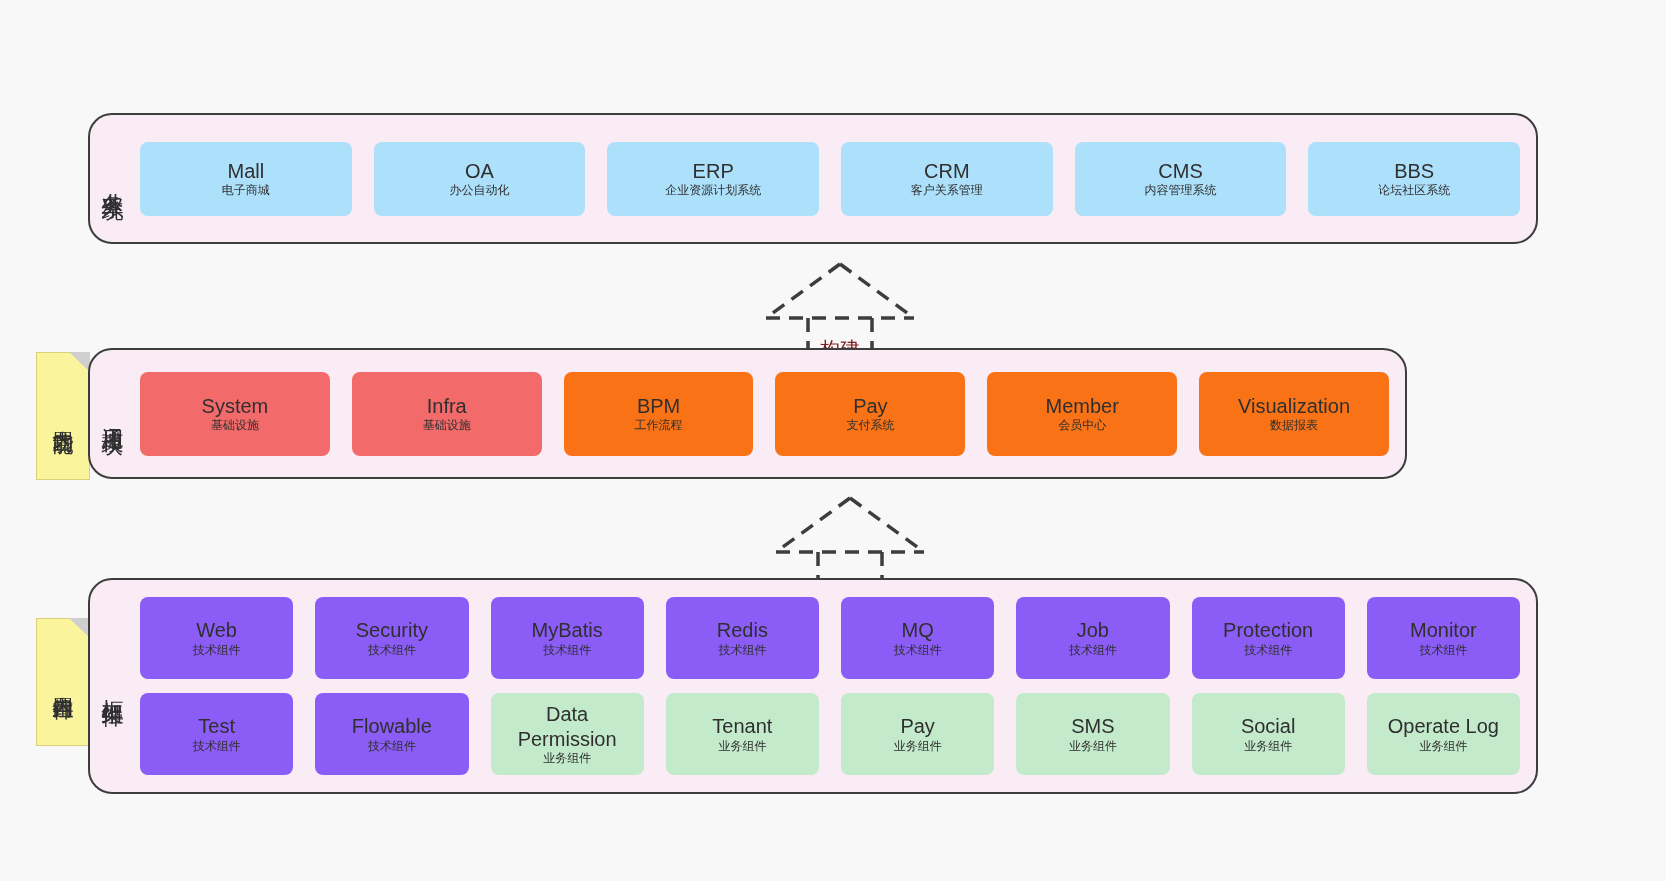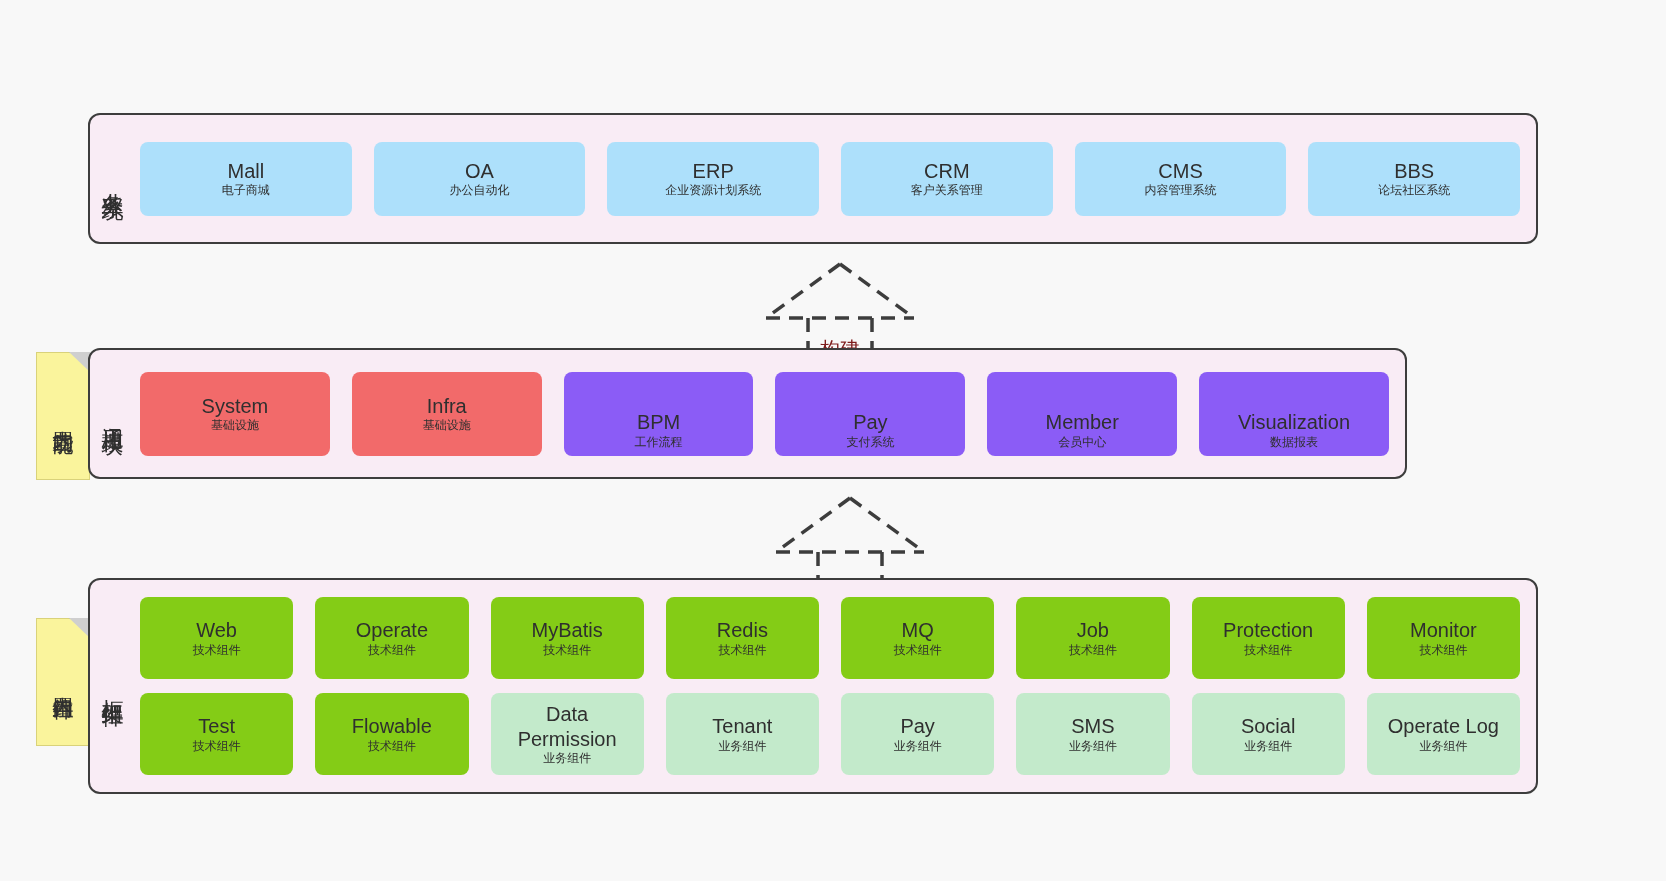--- a/index.html
+++ b/index.html
@@ -14,21 +14,21 @@
     font-family: "Liberation Sans", "DejaVu Sans", sans-serif;
     overflow: hidden;
   }
 
   
   .layer {
     position: absolute;
     box-sizing: border-box;
     background: #f9ecf5;
     border: 2px solid #3d3d3d;
-    border-radius: 12px;
+    border-radius: 24px;
     display: flex;
     align-items: stretch;
   }
   .layer-label {
     flex: 0 0 auto;
     width: 46px;
     display: flex;
     align-items: center;
     justify-content: center;
     font-size: 22px;
@@ -64,22 +64,22 @@
     line-height: 1.22;
     padding: 6px 4px;
     box-sizing: border-box;
   }
   .cell .t-en { font-size: 20px; }
   .cell .t-cn { font-size: 12px; }
 
   
   .c-blue        { background: #ade0fb; }
   .c-red         { background: #f26a6a; }
-  .c-pink        { background: #8b5cf6; justify-content: flex-end; }
-  .c-green       { background: #84cc16; }
+  .c-pink        { background: #f97316; }
+  .c-green       { background: #8b5cf6; }
   .c-lightgreen  { background: #c3eacb; }
 
   
   #layer-business   { left: 88px;  top: 113px; width: 1450px; height: 131px; }
   #layer-business .cell { height: 74px; }
   #layer-common     { left: 88px;  top: 348px; width: 1319px; height: 131px; }
   #layer-common .cell   { height: 84px; }
   #layer-framework  { left: 88px;  top: 578px; width: 1450px; height: 216px; }
   #layer-framework .cell { height: 82px; }
 
@@ -237,21 +237,21 @@
 <section class="layer" id="layer-framework">
   <div class="layer-label">框架组件</div>
   <div class="layer-body">
 
     <div class="row">
       <div class="cell c-green">
         <span class="t-en">Web</span>
         <span class="t-cn">技术组件</span>
       </div>
       <div class="cell c-green">
-        <span class="t-en">Operate</span>
+        <span class="t-en">Security</span>
         <span class="t-cn">技术组件</span>
       </div>
       <div class="cell c-green">
         <span class="t-en">MyBatis</span>
         <span class="t-cn">技术组件</span>
       </div>
       <div class="cell c-green">
         <span class="t-en">Redis</span>
         <span class="t-cn">技术组件</span>
       </div>

